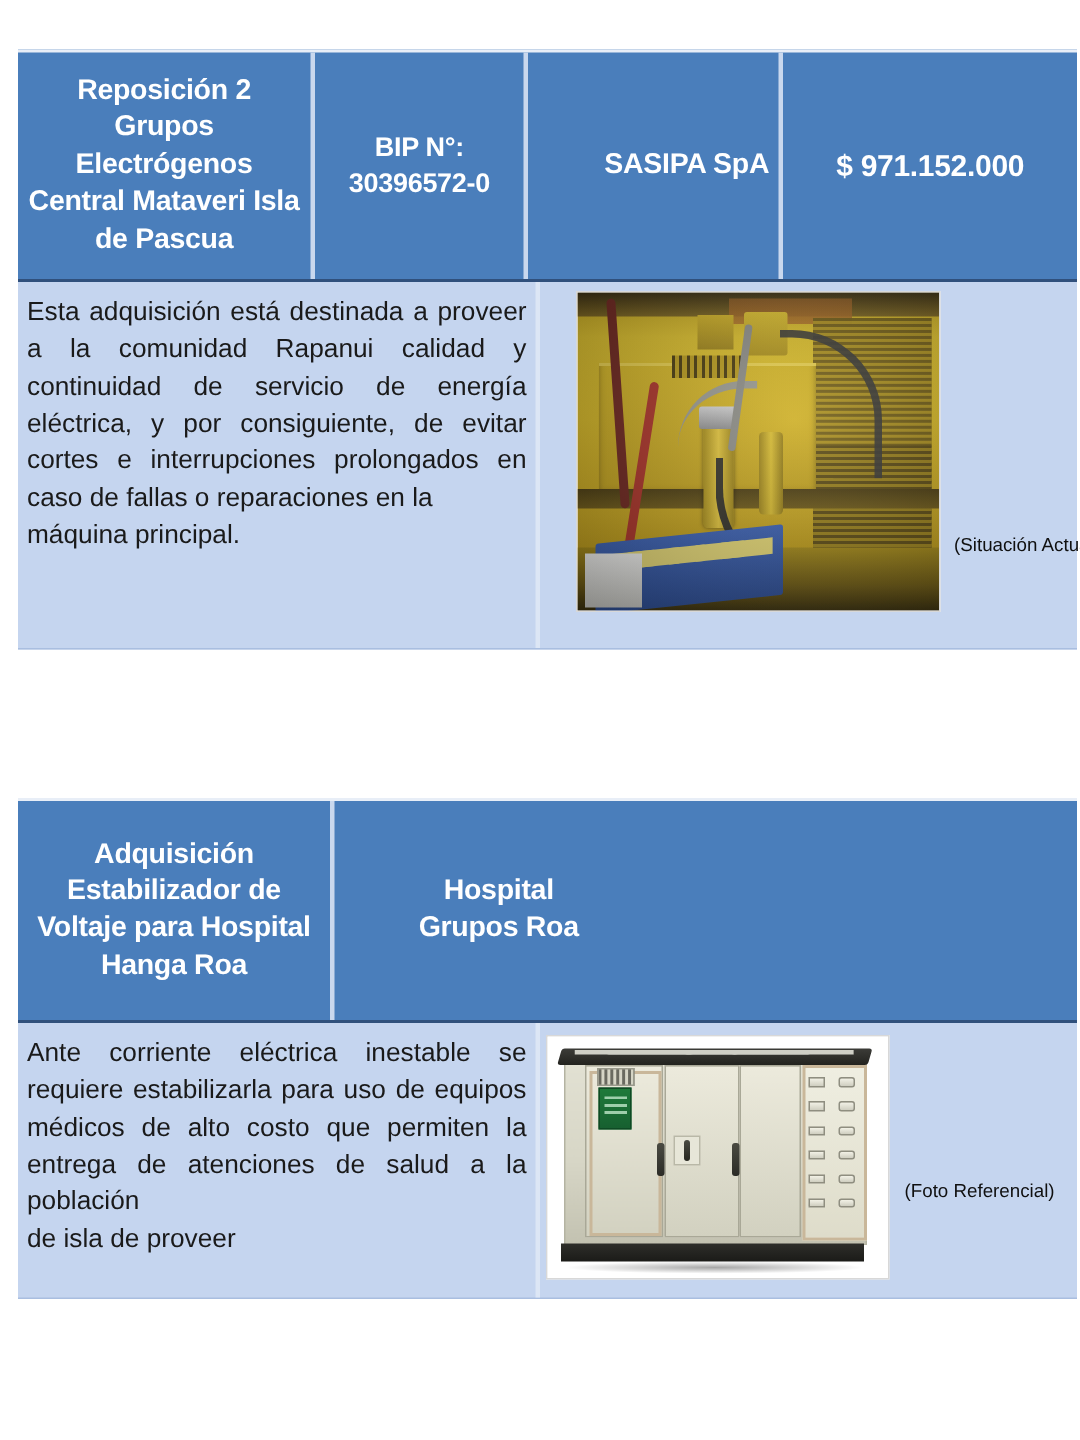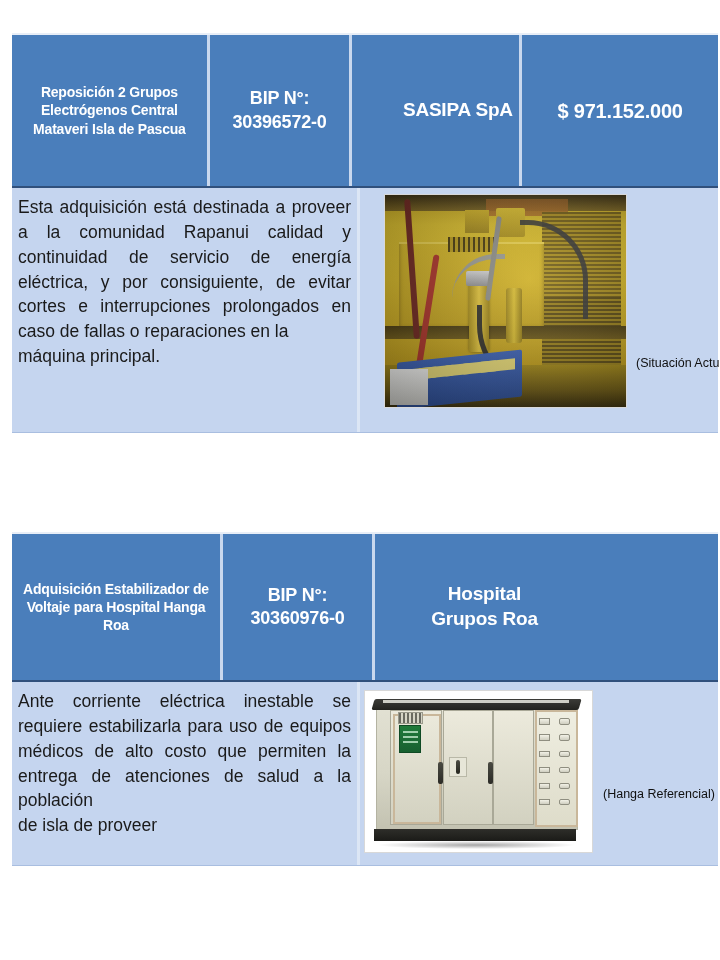--- a/index.html
+++ b/index.html
@@ -49,21 +49,21 @@
     text-align: center;
     color: #ffffff;
     font-weight: bold;
     box-sizing: border-box;
     padding: 2px 4px;
     line-height: 1.30;
     letter-spacing: -0.2px;
   }
   .hdr-cell + .hdr-cell { border-left: 3px solid #C9D8EE; }
 
-  .c-title { width: 208px; font-size: 14px; }
+  .c-title { width: 208px; font-size: 19px; }
   .c-bip   { width: 152px; font-size: 18px; }
   .c-org   { width: 178px; font-size: 19px; padding-left: 48px; }
   .c-amt   { width: 212px; font-size: 20px; }
 
   
   .body-row {
     display: flex;
     background: #C5D5EF;
     box-sizing: border-box;
     border-bottom: 1px solid #A9BEE0;
@@ -374,21 +374,20 @@
         </div>
         <div class="caption">(Situación Actual)</div>
       </div>
     </div>
   </div>
 
   <div class="proj-table block-2">
 
     <div class="hdr-row">
       <div class="hdr-cell c-title">Adquisición Estabilizador de Voltaje para Hospital Hanga Roa</div>
-      <div class="hdr-cell c-bip">BIP N°: 30360976-0</div>
       <div class="hdr-cell c-org">Hospital Grupos Roa</div>
     </div>
 
     <div class="body-row">
       <div class="desc-cell">
         <span>Ante corriente eléctrica inestable se requiere estabilizarla para uso de equipos médicos de alto costo que permiten la entrega de atenciones de  salud a la población</span>
         <div class="last-line">de isla de proveer</div>
       </div>
 
       <div class="media-cell">
@@ -418,18 +417,18 @@
                 <i></i>
                 <i></i>
             </div>
             <div class="handle h1"></div>
             <div class="handle h2"></div>
             <div class="h-center"></div>
             <div class="plinth"></div>
             <div class="shadow"></div>
           </div>
         </div>
-        <div class="caption">(Hanga Referencial)</div>
+        <div class="caption">(Foto Referencial)</div>
       </div>
     </div>
   </div>
 
 </div>
 
 </body></html>

